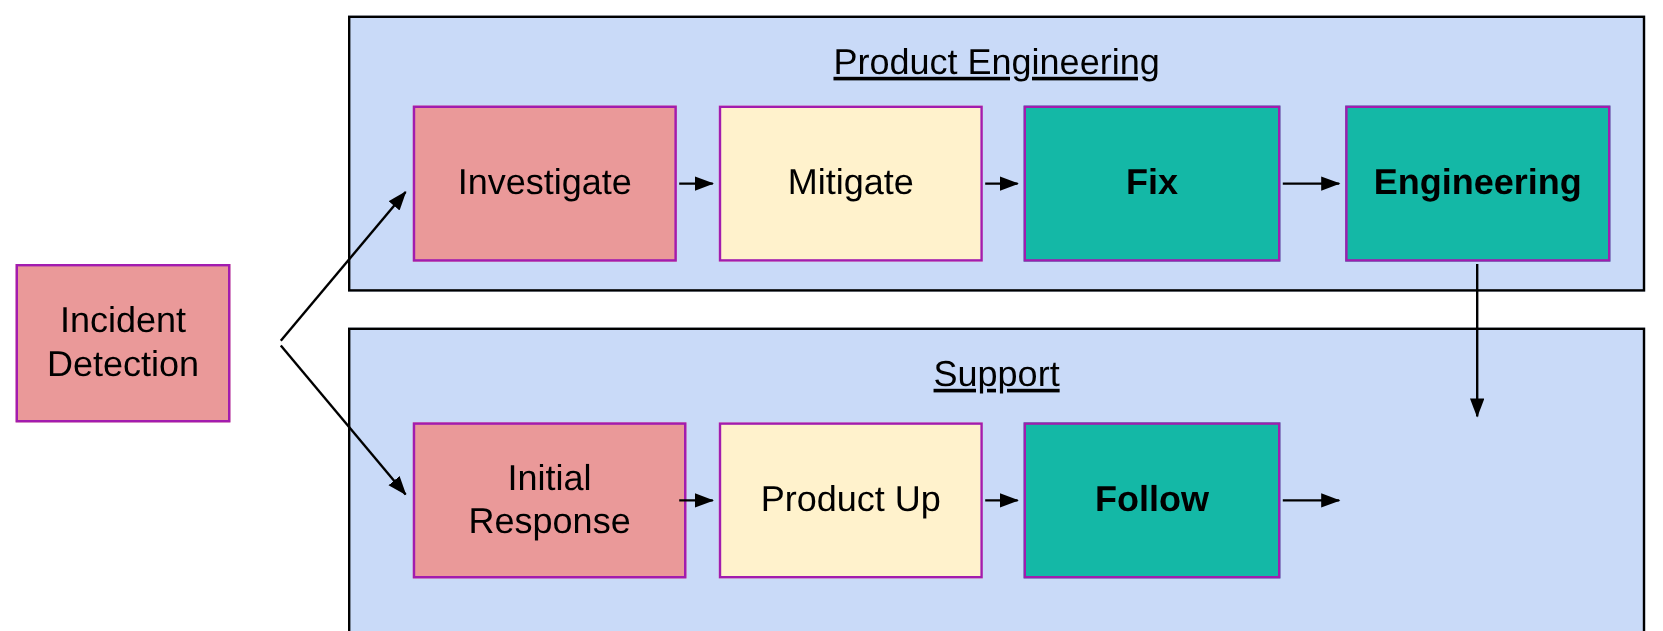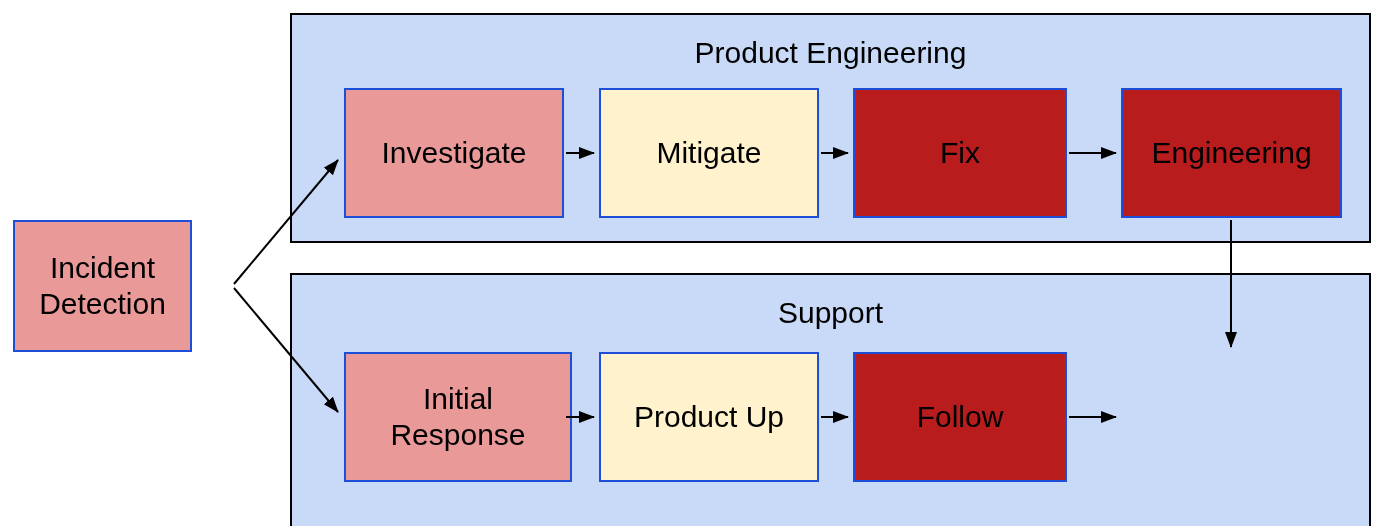--- a/index.html
+++ b/index.html
@@ -18,36 +18,37 @@
     border: 2px solid #000000;
     box-sizing: border-box;
   }
   .lane-title {
     position: absolute;
     left: 0; right: 0;
     top: 20px;
     text-align: center;
     font-size: 30px;
     line-height: 36px;
+    text-decoration: underline;
   }
   .node {
     position: absolute;
-    border: 2px solid #1d4ed8;
+    border: 2px solid #a21caf;
     box-sizing: border-box;
     display: flex;
     align-items: center;
     justify-content: center;
     text-align: center;
     font-size: 30px;
     line-height: 36px;
     padding: 6px 24px;
   }
   .fill-red    { background: #ea9999; }
   .fill-yellow { background: #fff2cc; }
-  .fill-green  { background: #b91c1c; }
+  .fill-green  { background: #14b8a6; font-weight: bold; }
 
   #node-incident-detection { left: 13px;   top: 220px; width: 179px;  height: 132px; }
   #lane-product-eng        { left: 290px;  top: 13px;  width: 1081px; height: 230px; }
   #lane-support            { left: 290px;  top: 273px; width: 1081px; height: 294px; }
 
   #node-investigate        { left: 344px;  top: 88px;  width: 220px; height: 130px; }
   #node-mitigate           { left: 599px;  top: 88px;  width: 220px; height: 130px; }
   #node-fix                { left: 853px;  top: 88px;  width: 214px; height: 130px; }
   #node-postmortem         { left: 1121px; top: 88px;  width: 221px; height: 130px; }
 

